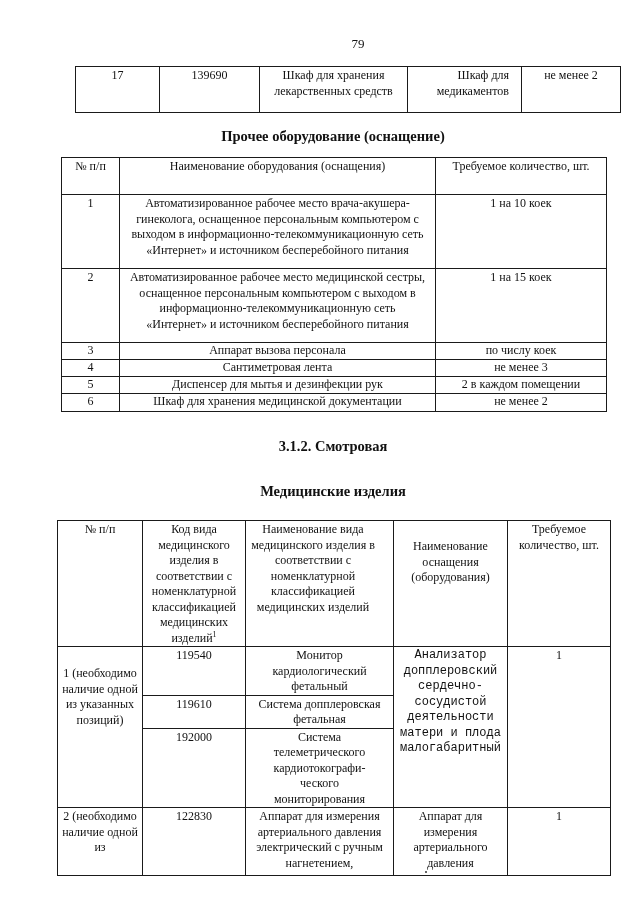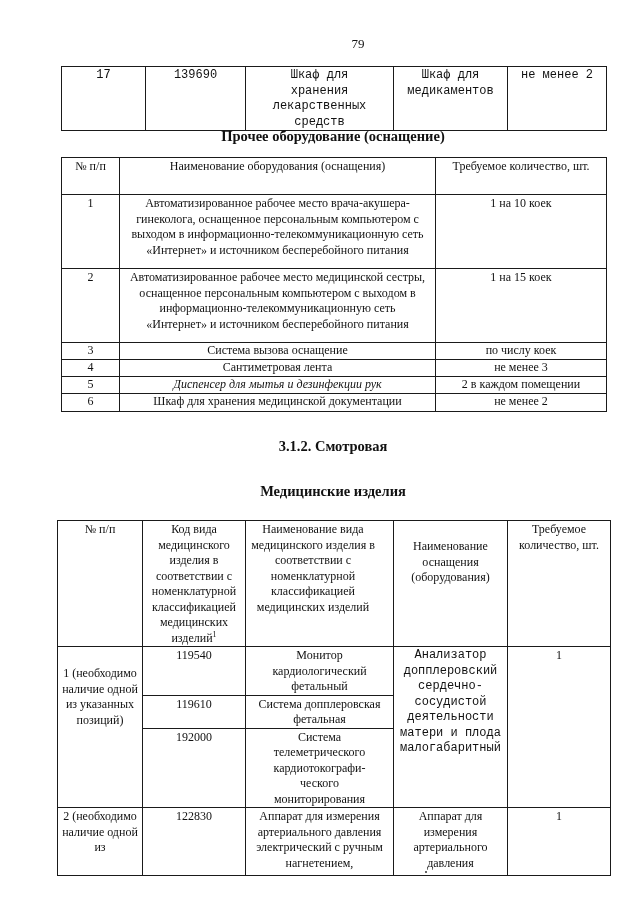--- a/index.html
+++ b/index.html
@@ -14,34 +14,34 @@
   table { position: absolute; border-collapse: collapse; table-layout: fixed; font-size: 12px; line-height: 15.5px; }
   td { border: 1px solid #1a1a1a; vertical-align: top; text-align: center; padding: 1px 3px 0 3px; overflow: hidden; }
   sup { font-size: 8px; line-height: 0; }
   .dot { width: 2px; height: 2px; background: #333; border-radius: 1px; }
 </style>
 </head>
 <body>
 
 <div class="abs page-num">79</div>
 
-<table style="left:61px; top:66px; width:545px;font-family:Liberation Mono, monospace;">
+<table style="left:75px; top:66px; width:545px;">
   <colgroup>
       <col style="width:84px">
       <col style="width:100px">
       <col style="width:148px">
       <col style="width:114px">
       <col style="width:99px">
     </colgroup>
   <tbody>
       <tr style="height:46px;">
     <td>17</td>
     <td>139690</td>
     <td style="padding:1px 14px 0 14px;">Шкаф для хранения лекарственных средств</td>
-    <td style="padding:1px 12px 0 12px;">Шкаф для медикаментов</td>
+    <td style="padding:1px 12px 0 12px;text-align:right;">Шкаф для медикаментов</td>
     <td>не менее 2</td>
   </tr>
 </tbody>
   </table>
 
 <div class="abs heading" style="top:128px;">Прочее оборудование (оснащение)</div>
 
 <table style="left:61px; top:157px; width:545px;">
   <colgroup>
       <col style="width:58px">
@@ -59,31 +59,31 @@
     <td style="padding:1px 4px 0 4px;">Автоматизированное рабочее место врача-акушера-гинеколога, оснащенное персональным компьютером с выходом в информационно-телекоммуникационную сеть «Интернет» и источником бесперебойного питания</td>
     <td>1 на 10 коек</td>
   </tr>
   <tr style="height:74px;">
     <td>2</td>
     <td style="padding:1px 8px 0 8px;">Автоматизированное рабочее место медицинской сестры, оснащенное персональным компьютером с выходом в информационно-телекоммуникационную сеть «Интернет» и источником бесперебойного питания</td>
     <td>1 на 15 коек</td>
   </tr>
   <tr style="height:17px;">
     <td style="padding-top:0;">3</td>
-    <td style="padding-top:0;">Система вызова оснащение</td>
+    <td style="padding-top:0;">Аппарат вызова персонала</td>
     <td style="padding-top:0;">по числу коек</td>
   </tr>
   <tr style="height:17px;">
     <td style="padding-top:0;">4</td>
     <td style="padding-top:0;">Сантиметровая лента</td>
     <td style="padding-top:0;">не менее 3</td>
   </tr>
   <tr style="height:17px;">
     <td style="padding-top:0;">5</td>
-    <td style="padding-top:0;font-style:italic;">Диспенсер для мытья и дезинфекции рук</td>
+    <td style="padding-top:0;">Диспенсер для мытья и дезинфекции рук</td>
     <td style="padding-top:0;">2 в каждом помещении</td>
   </tr>
   <tr style="height:18px;">
     <td style="padding-top:0;">6</td>
     <td style="padding-top:0;">Шкаф для хранения медицинской документации</td>
     <td style="padding-top:0;">не менее 2</td>
   </tr>
 </tbody>
   </table>
 

